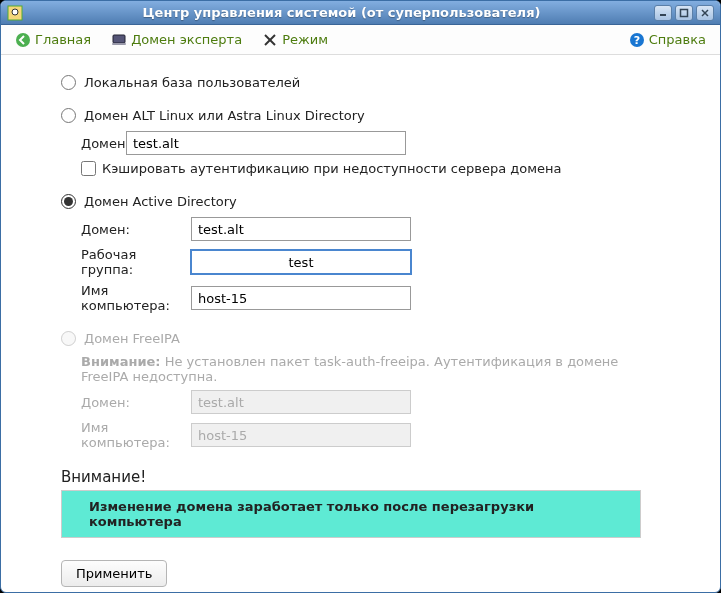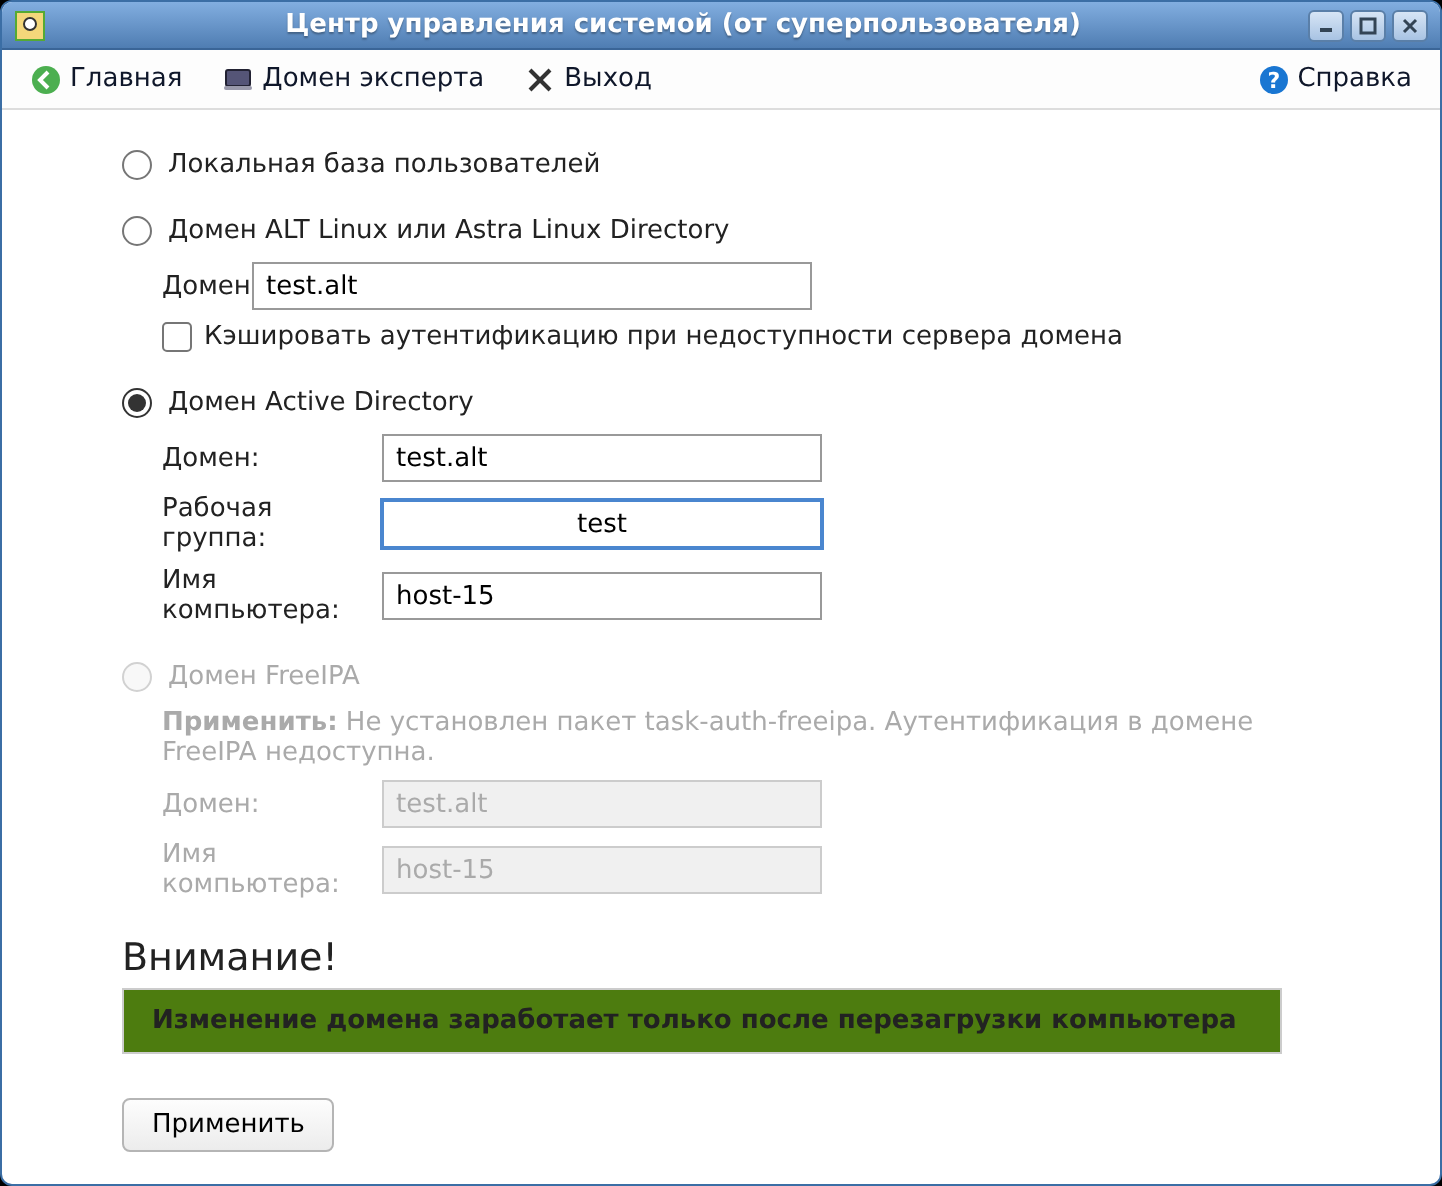--- a/index.html
+++ b/index.html
@@ -65,21 +65,21 @@
     gap: 8px;
   }
   .toolbar .tb-item {
     display: flex;
     align-items: center;
     gap: 4px;
     padding: 3px 6px;
     cursor: pointer;
     border-radius: 3px;
     font-size: 13px;
-    color: #0f172a;
+    color: #4d7c0f;
   }
   .toolbar .spacer { flex: 1; }
   .toolbar .icon { width: 16px; height: 16px; display:flex;align-items:center;justify-content:center; }
   .content {
     flex: 1;
     padding: 20px 60px 20px 60px;
     overflow: auto;
     color: #222;
   }
   .radio-row {
@@ -128,28 +128,28 @@
   .checkbox-row {
     display: flex;
     align-items: flex-end;
     gap: 6px;
     margin-top: 6px;
   }
   .checkbox-row input[type=checkbox]{
     width:15px;height:15px;
   }
   .attention-label {
-    font-size: 19px;
+    font-size: 15px;
     margin-bottom: 4px;
     margin-top: 18px;
   }
   .attention-box {
     border: 1px solid #ccc;
-    background: #4d7c0f;
-    padding: 8px 14px;
+    background: #5eead4;
+    padding: 8px 27px;
     font-weight: bold;
     font-size: 13px;
     width: 580px;
   }
   .apply-btn {
     margin-top: 22px;
     padding: 5px 14px;
     font-size: 13px;
     background: linear-gradient(to bottom,#fdfdfd,#ececec);
     border: 1px solid #b5b5b5;
@@ -219,21 +219,21 @@
       </span>
       <span>Домен эксперта</span>
     </div>
     <div class="tb-item">
       <span class="icon">
         <svg viewBox="0 0 16 16">
             <line x1="3" y1="3" x2="13" y2="13" stroke="#333" stroke-width="2"></line>
             <line x1="13" y1="3" x2="3" y2="13" stroke="#333" stroke-width="2"></line>
           </svg>
       </span>
-      <span>Выход</span>
+      <span>Режим</span>
     </div>
     <div class="spacer"></div>
     <div class="tb-item">
       <span class="icon">
         <svg viewBox="0 0 16 16">
             <circle cx="8" cy="8" r="7" fill="#1976d2"></circle>
             <text x="8" y="12" text-anchor="middle" fill="#fff" font-size="11" font-weight="bold">?</text>
           </svg>
       </span>
       <span>Справка</span>
@@ -291,21 +291,21 @@
     </div>
 
     
     <div class="section disabled-section">
       <div class="radio-row">
         <input type="radio" name="authmode" id="r-freeipa" disabled="" style="">
         <label for="r-freeipa">Домен FreeIPA</label>
       </div>
       <div class="subform">
         <div class="warn-line">
-          <b>Применить:</b><span> Не установлен пакет task-auth-freeipa. Аутентификация в домене FreeIPA недоступна.</span>
+          <b>Внимание:</b><span> Не установлен пакет task-auth-freeipa. Аутентификация в домене FreeIPA недоступна.</span>
         </div>
         <div class="field-row">
           <span class="flabel">Домен:</span>
           <input type="text" disabled="" value="test.alt" style="">
         </div>
         <div class="field-row">
           <span class="flabel">Имя компьютера:</span>
           <input type="text" disabled="" value="host-15" style="">
         </div>
       </div>

